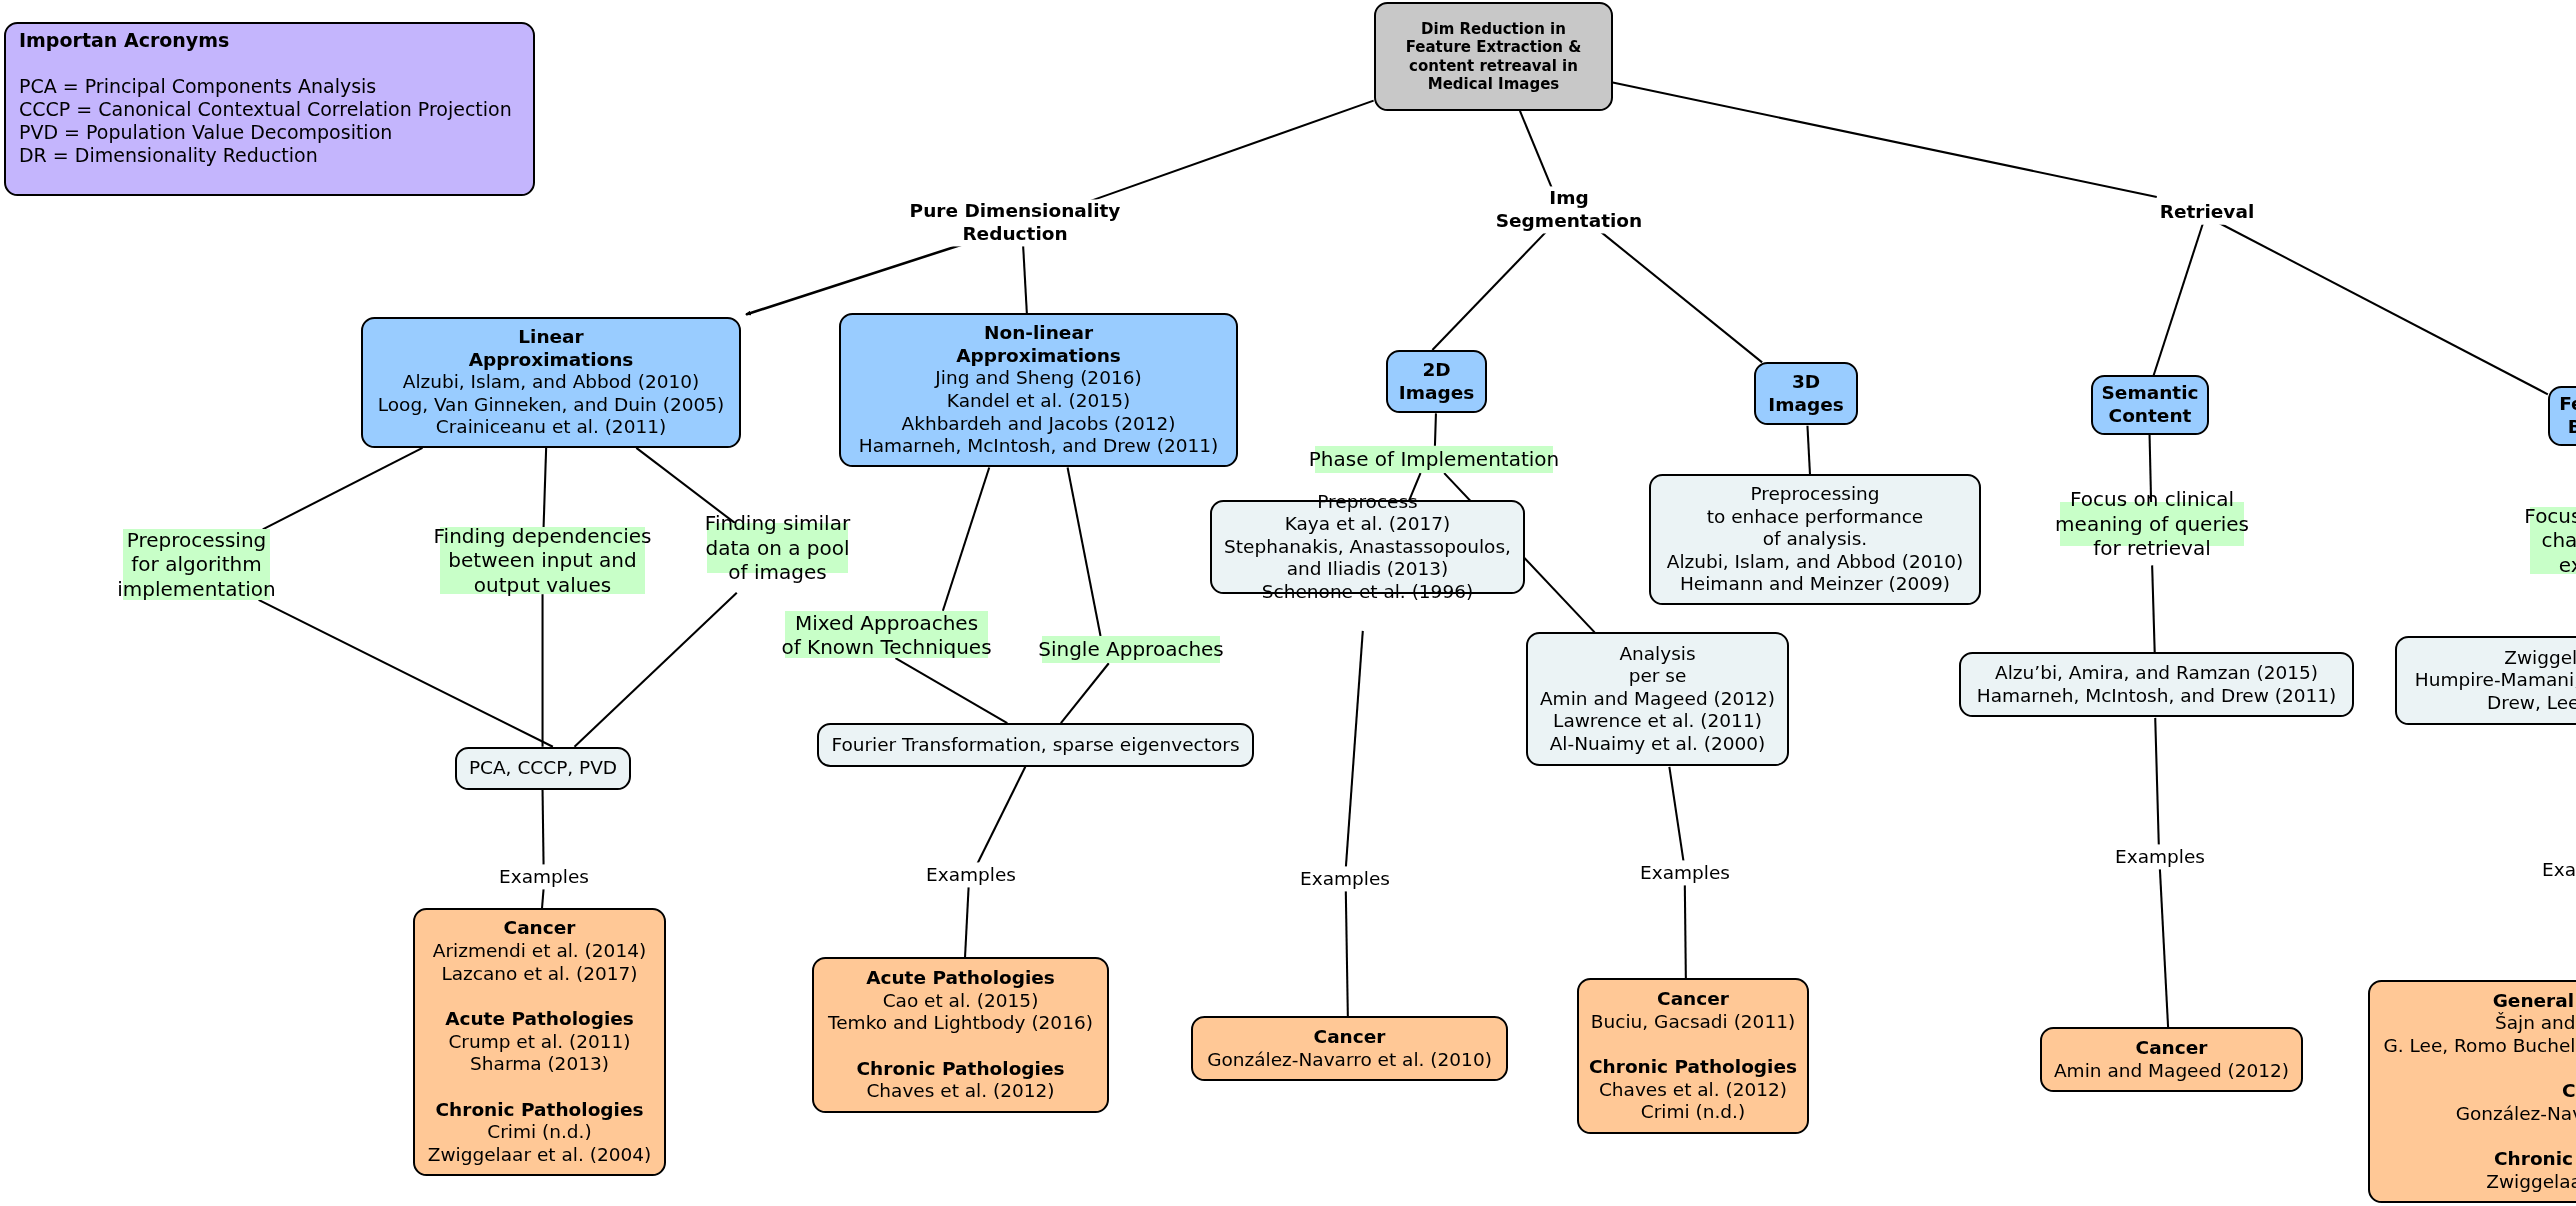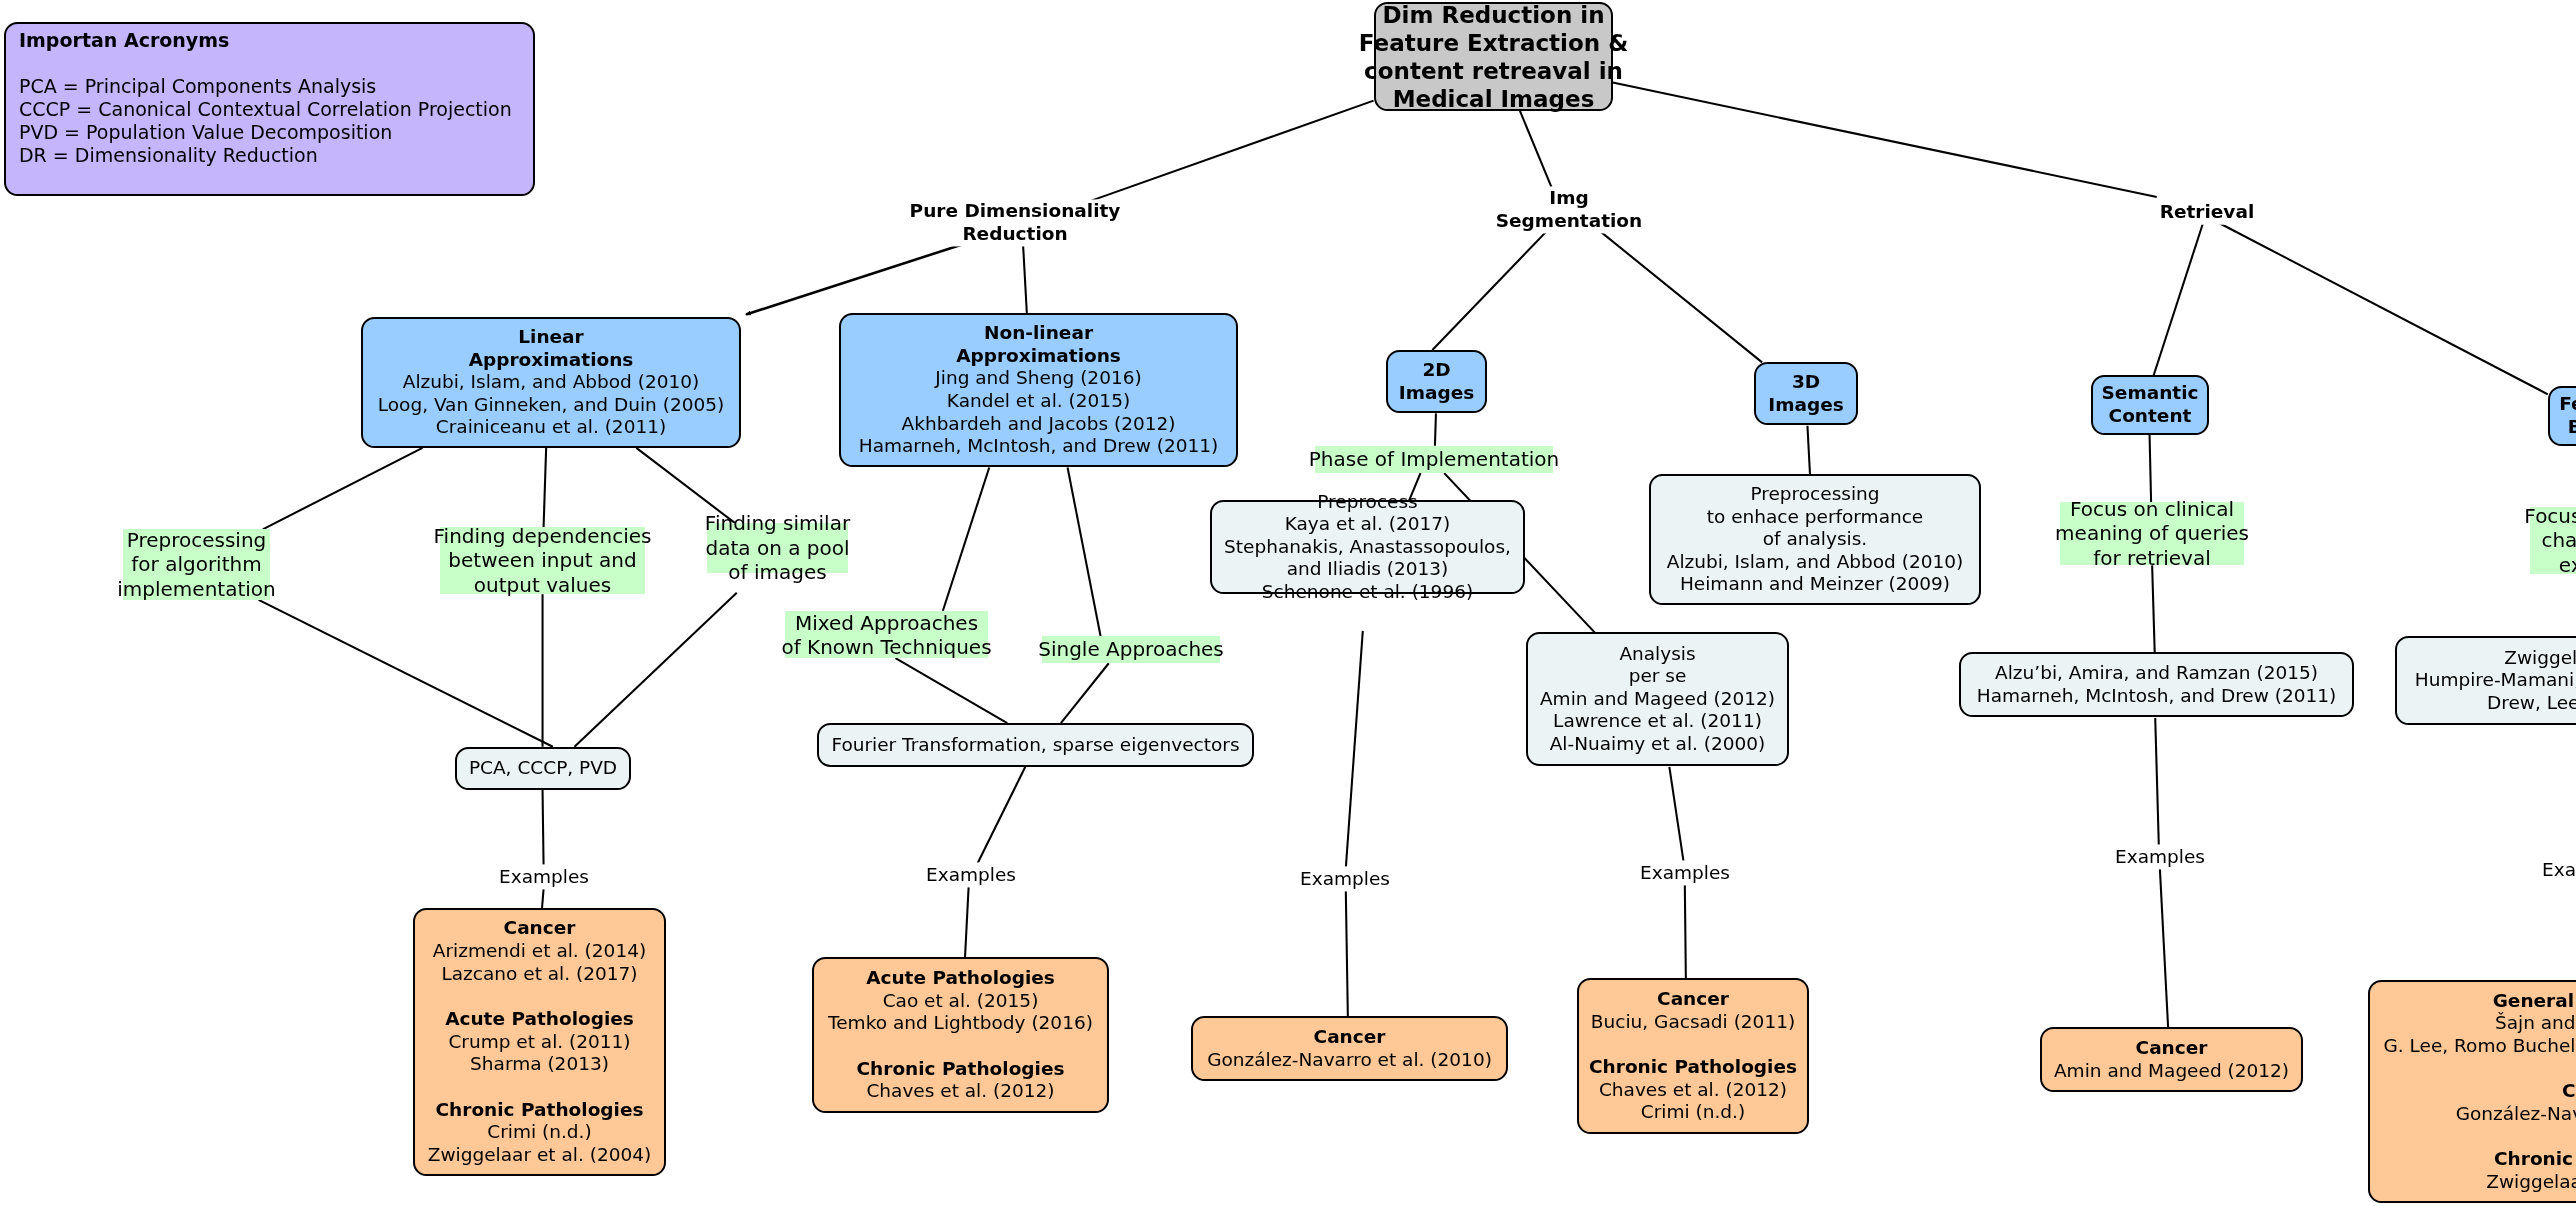--- a/index.html
+++ b/index.html
@@ -2,21 +2,21 @@
 <html style="font-size:8.2px"><head>
 <meta charset="utf-8">
 <style>
   html, body { margin:0; padding:0; background:#ffffff; }
   body { width:2841px; height:1207px; position:relative; overflow:hidden;
          font-family:"DejaVu Sans", "Liberation Sans", sans-serif; color:#000; }
   #edges { position:absolute; left:0; top:0; width:2841px; height:1207px; }
   .node { position:absolute; box-sizing:border-box; border:2.6px solid #000; border-radius:13.4px;
           display:flex; flex-direction:column; align-items:center; justify-content:center;
           text-align:center; line-height:1.22; }
-  .root { background:#c8c8c8; font-weight:bold; font-size:23px;align-items:center; }
+  .root { background:#c8c8c8; font-weight:bold; font-size:15px;align-items:center; }
   .blue { background:#99ccff; font-weight:bold; font-size:18.5px; }
   .blue .refs { font-weight:normal; }
   .light { background:#ebf3f5; font-size:18.5px; }
   .orange { background:#ffc896; font-size:18.5px;text-align:right; }
   .orange .head { font-weight:bold; }
   .orange .gap { height:23px; }
   .legend { position:absolute; box-sizing:border-box; background:#c4b5fd; border:2.6px solid #000;
             border-radius:13.4px; padding:5.2px 13.4px; font-size:19px; line-height:1.22; }
   .legend .title { font-weight:bold; margin-bottom:23px; }
   .plainlabel { position:absolute; transform:translate(-50%,-50%); background:#ffffff;
@@ -164,21 +164,21 @@
 <div class="greenlabel" style="left:785px; top:611px; width:203px; height:47px;justify-content:space-between;">
   <span class="line">Mixed Approaches</span>
   <span class="line">of Known Techniques</span>
 </div>
 <div class="greenlabel" style="left:1042px; top:636px; width:178px; height:27px;">
   <span class="line">Single Approaches</span>
 </div>
 <div class="greenlabel" style="left:1315px; top:446px; width:238px; height:27px;">
   <span class="line">Phase of Implementation</span>
 </div>
-<div class="greenlabel" style="left:2060px; top:502px; width:184px; height:63px;">
+<div class="greenlabel" style="left:2060px; top:502px; width:184px; height:44px;">
   <span class="line">Focus on clinical</span>
   <span class="line">meaning of queries</span>
   <span class="line">for retrieval</span>
 </div>
 <div class="greenlabel" style="left:2530px; top:507px; width:159px; height:67px;">
   <span class="line">Focus on specific</span>
   <span class="line">characteristic</span>
   <span class="line">extraction</span>
 </div>
 

